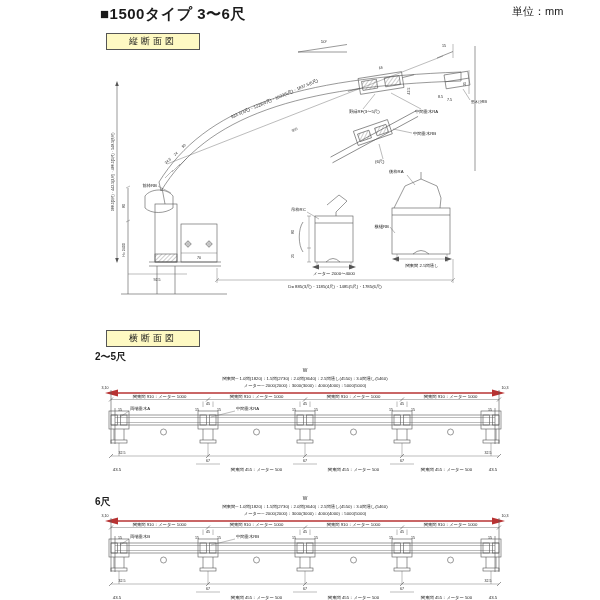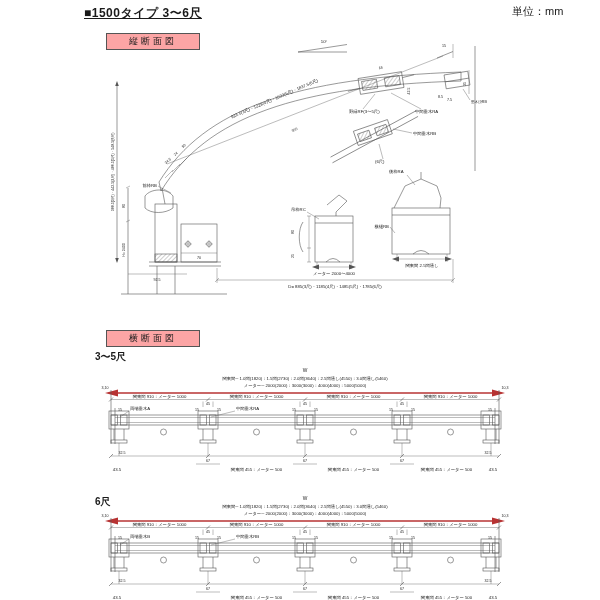--- a/index.html
+++ b/index.html
@@ -1,20 +1,20 @@
 <!DOCTYPE html>
 <html><head>
 <meta charset="utf-8">
 <style>
   html,body{margin:0;padding:0;background:#ffffff;width:600px;height:600px;overflow:hidden;
     font-family:"Liberation Sans","DejaVu Sans",sans-serif;color:#1a1a1a;}
   .page{position:absolute;left:0;top:0;width:600px;height:600px;background:#fff;}
-  .hdr-title{position:absolute;left:84px;top:5px;font-size:12px;font-weight:bold;letter-spacing:.5px;text-decoration:underline;}
+  .hdr-title{position:absolute;left:100px;top:5px;font-size:15px;font-weight:bold;letter-spacing:.5px;}
   .unit{position:absolute;left:512px;top:4px;font-size:11px;}
-  .boxlabel{position:absolute;border:1px solid #555;background:#fca5a5;width:92px;height:15px;
+  .boxlabel{position:absolute;border:1px solid #555;background:#fef9c3;width:92px;height:15px;
     line-height:15px;text-align:center;font-size:9px;letter-spacing:3px;z-index:3;}
   .sec-title{position:absolute;font-size:10px;font-weight:bold;z-index:3;}
   svg{position:absolute;overflow:visible;}
   svg line,svg path,svg rect,svg circle,svg polyline{stroke:#555;fill:none;stroke-width:.6;}
   svg .thin{stroke-width:.4;}
   svg text{fill:#222;stroke:none;font-family:"Liberation Sans","DejaVu Sans",sans-serif;}
   .t3{font-size:3.6px;} .t4{font-size:4.3px;} .t45{font-size:4.9px;}
   .mid{text-anchor:middle;} .end{text-anchor:end;}
   svg .red{stroke:#b73333;stroke-width:1.6;}
   svg polygon.redfill{fill:#b73333;stroke:none;}
@@ -205,21 +205,21 @@
       <line x1="358" y1="223" x2="358" y2="247" class="thin"></line>
       <line x1="122" y1="244" x2="358" y2="244" class="thin"></line>
       <line x1="120" y1="246" x2="124" y2="242" class="thin"></line>
       <line x1="356" y1="246" x2="360" y2="242" class="thin"></line>
       <text class="t4 mid" x="240" y="252">D= 885(3尺)・1185(4尺)・1485(5尺)・1785(6尺)</text>
     </g>
   </svg>
 
   <div class="boxlabel" style="left:106px;top:330px;">横断面図</div>
 
-  <div class="sec-title" style="left:95px;top:350px;">3〜5尺</div>
+  <div class="sec-title" style="left:95px;top:350px;">2〜5尺</div>
 
   <svg style="left:95px;top:366px;" width="420" height="108" viewBox="0 0 420 108">
     <defs>
       <pattern id="h2" width="3" height="3" patternUnits="userSpaceOnUse" patternTransform="rotate(45)">
         <line x1="0" y1="0" x2="0" y2="3" stroke="#999" stroke-width="1"></line>
       </pattern>
       <g id="c0">
         <rect x="-10" y="-9" width="20" height="18"></rect>
         <rect x="-8" y="-5" width="6.5" height="10" fill="url(#h2)"></rect>
         <rect x="1.5" y="-5" width="6.5" height="10" fill="url(#h2)"></rect>

